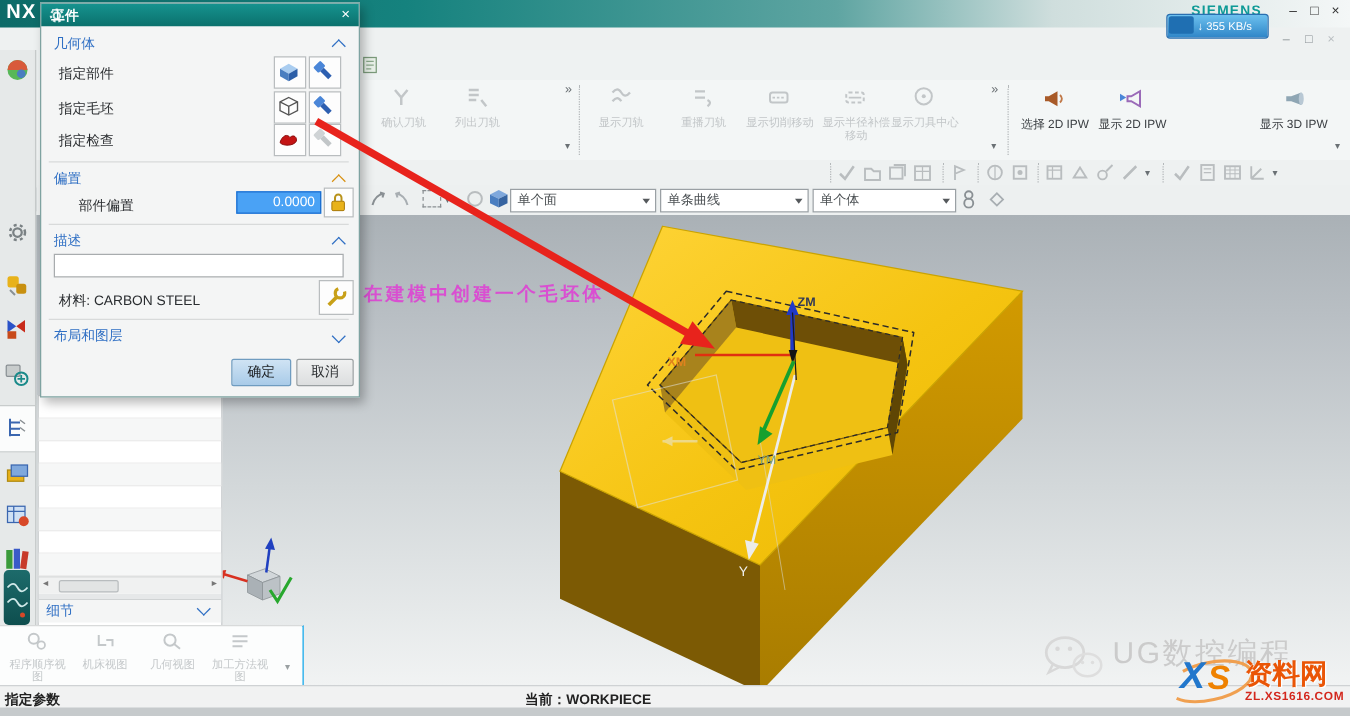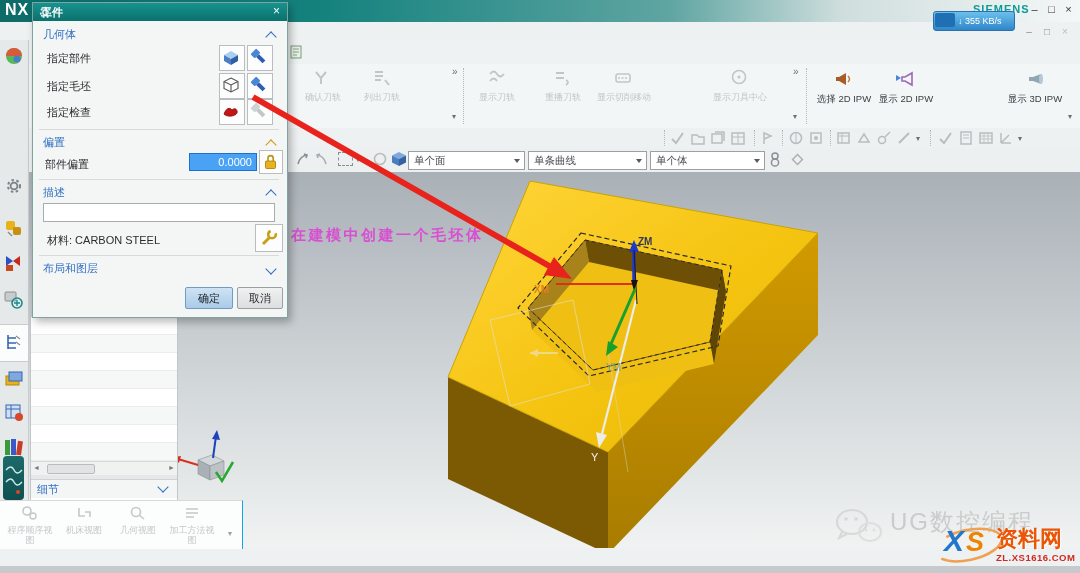--- a/index.html
+++ b/index.html
@@ -5,21 +5,21 @@
   html,body{margin:0;padding:0;background:#888;}
   .app{position:relative;width:1080px;height:573px;overflow:hidden;
        font-family:"Liberation Sans","DejaVu Sans",sans-serif;background:#eef1f1;
        -webkit-font-smoothing:antialiased;}
   .abs{position:absolute;}
   .nowrap{white-space:nowrap;}
   
   .titlebar{left:0;top:0;width:1080px;height:22px;
     background:linear-gradient(to right,#0d6b68 0%,#15827e 30%,#5fa5a2 62%,#cfdedd 78%,#f4f7f7 100%);}
   .nx-logo{left:5px;top:1px;color:#fff;font-weight:bold;font-size:16px;letter-spacing:1px;}
-  .brand{color:#0e9a96;font-weight:bold;font-size:11px;letter-spacing:1px;margin-left:20px;}
+  .brand{color:#0e9a96;font-weight:bold;font-size:11px;letter-spacing:1px;}
   .winbtn{color:#333;font-size:11px;width:15px;text-align:center;cursor:default;}
   .winbtn2{color:#8b9296;font-size:10px;width:14px;text-align:center;}
   .badge{left:933px;top:11px;width:80px;height:18px;border:1px solid #2a6fb0;border-radius:3px;
     background:linear-gradient(#6cc0ee,#2f86c8);color:#fff;font-size:9px;line-height:18px;}
   .badge .sq{position:absolute;left:1px;top:1px;width:20px;height:14px;border-radius:2px;background:#1f6fb2;}
   .menubar{left:0;top:22px;width:1080px;height:18px;background:#cfdfde;border-bottom:1px solid #bfd0cf;}
   .menu-item{display:inline-block;margin-right:16px;font-size:11px;color:#333;}
   .ribbon1{left:0;top:40px;width:1080px;height:24px;background:#eef2f2;}
   .ribbon2{left:0;top:64px;width:1080px;height:64px;background:#f3f6f6;border-bottom:1px solid #e2e5e5;}
   .smallrow{left:0;top:128px;width:1080px;height:20px;background:#eef1f1;}
@@ -196,20 +196,27 @@
         </svg>
       <div class="lbl">重播刀轨</div>
     </div>
     <div class="gbtn" style="left:596px;top:4px;width:56px;">
       <svg width="22" height="20">
           <rect x="3" y="6" width="14" height="8" rx="2" fill="none" stroke="#c2c6c8" stroke-width="1.6"></rect>
           <path d="M5 10 h10" stroke="#c2c6c8" stroke-width="1.4" stroke-dasharray="2 1.5"></path>
         </svg>
       <div class="lbl">显示切削移动</div>
     </div>
+    <div class="gbtn" style="left:656px;top:4px;width:58px;">
+      <svg width="22" height="20">
+          <rect x="3" y="6" width="14" height="8" rx="2" fill="none" stroke="#c2c6c8" stroke-width="1.6" stroke-dasharray="3 2"></rect>
+          <path d="M5 10 h10" stroke="#c2c6c8" stroke-width="1.4"></path>
+        </svg>
+      <div class="lbl">显示半径补偿移动</div>
+    </div>
     <div class="gbtn" style="left:712px;top:4px;width:56px;">
       <svg width="22" height="20">
           <circle cx="10" cy="9" r="6.5" fill="none" stroke="#c2c6c8" stroke-width="1.6"></circle>
           <circle cx="10" cy="9" r="1.6" fill="#c2c6c8"></circle>
         </svg>
       <div class="lbl">显示刀具中心</div>
     </div>
     <div class="abs more" style="left:793px;top:2px;">»</div>
     <div class="abs more" style="left:793px;top:48px;font-size:8px;">▾</div>
     <div class="abs vdots" style="left:806px;top:4px;height:56px;"></div>
@@ -504,20 +511,24 @@
     </div>
     <div class="vbtn" style="left:166px;">
       <svg width="18" height="16">
           <path d="M3 4 h12 M3 8 h12 M3 12 h8" stroke="#c4c8ca" stroke-width="1.6" fill="none"></path>
         </svg>
       <div class="lbl">加工方法视图</div>
     </div>
     <div class="abs more" style="left:228px;top:28px;font-size:8px;color:#9aa0a2;">▾</div>
   </div>
 
+  <div class="abs statusbar">
+    <span class="abs status-txt" style="left:4px;top:3px;">指定参数</span>
+    <span class="abs status-txt" style="left:420px;top:3px;">当前：WORKPIECE</span>
+  </div>
   <div class="abs bstrip"></div>
 
   <div class="abs dialog">
     <div class="abs dlg-title">
       <svg style="position:absolute;left:6px;top:3px;" width="13" height="13">
         <circle cx="6.5" cy="6.5" r="2.6" fill="none" stroke="#d8eceb" stroke-width="1.6"></circle>
         <circle cx="6.5" cy="6.5" r="4.8" fill="none" stroke="#d8eceb" stroke-width="1.8" stroke-dasharray="2 2.2"></circle>
       </svg>
       <span class="t">工件</span>
       <span class="dlg-close">×</span>
@@ -567,21 +578,21 @@
         <g transform="rotate(-45 9 9)">
             <rect x="5" y="1" width="8" height="6" rx="1" fill="#cfd3d5"></rect>
             <rect x="7" y="7" width="4" height="9" fill="#c2c6c8"></rect>
           </g>
       </svg>
     </div>
     <div class="hr" style="top:126px;"></div>
 
     <span class="abs sechdr" style="left:10px;top:132px;">偏置</span>
     <span class="chev up amber" style="right:12px;top:138px;"></span>
-    <span class="abs rowlbl" style="left:12px;top:154px;">部件偏置</span>
+    <span class="abs rowlbl" style="left:30px;top:154px;">部件偏置</span>
     <div class="offset-input" style="left:156px;top:150px;width:62px;height:16px;">0.0000</div>
     <div class="btn22" style="left:226px;top:147px;width:22px;height:22px;">
       <svg width="17" height="17" style="margin:2px;">
         <rect x="3.5" y="8" width="10" height="7.5" rx="1" fill="#e8b21a" stroke="#a87808" stroke-width="0.8"></rect>
         <path d="M6 8 V5.2 a2.6 2.6 0 0 1 5.2 0 V8" fill="none" stroke="#b8921a" stroke-width="1.6"></path>
       </svg>
     </div>
     <div class="hr" style="top:176px;"></div>
 
     <span class="abs sechdr" style="left:10px;top:182px;">描述</span>

